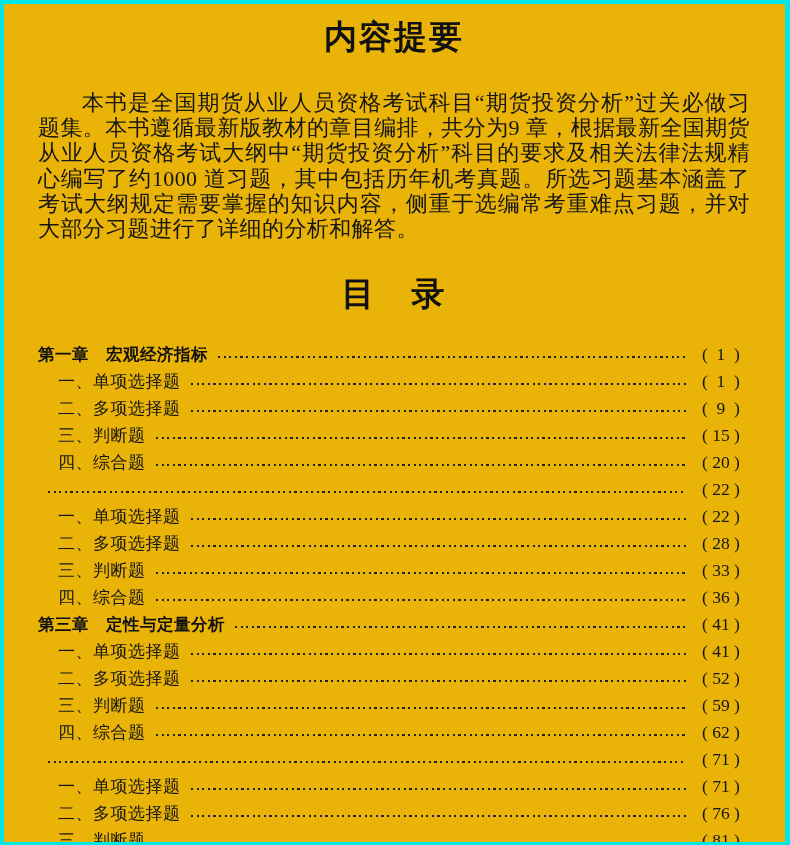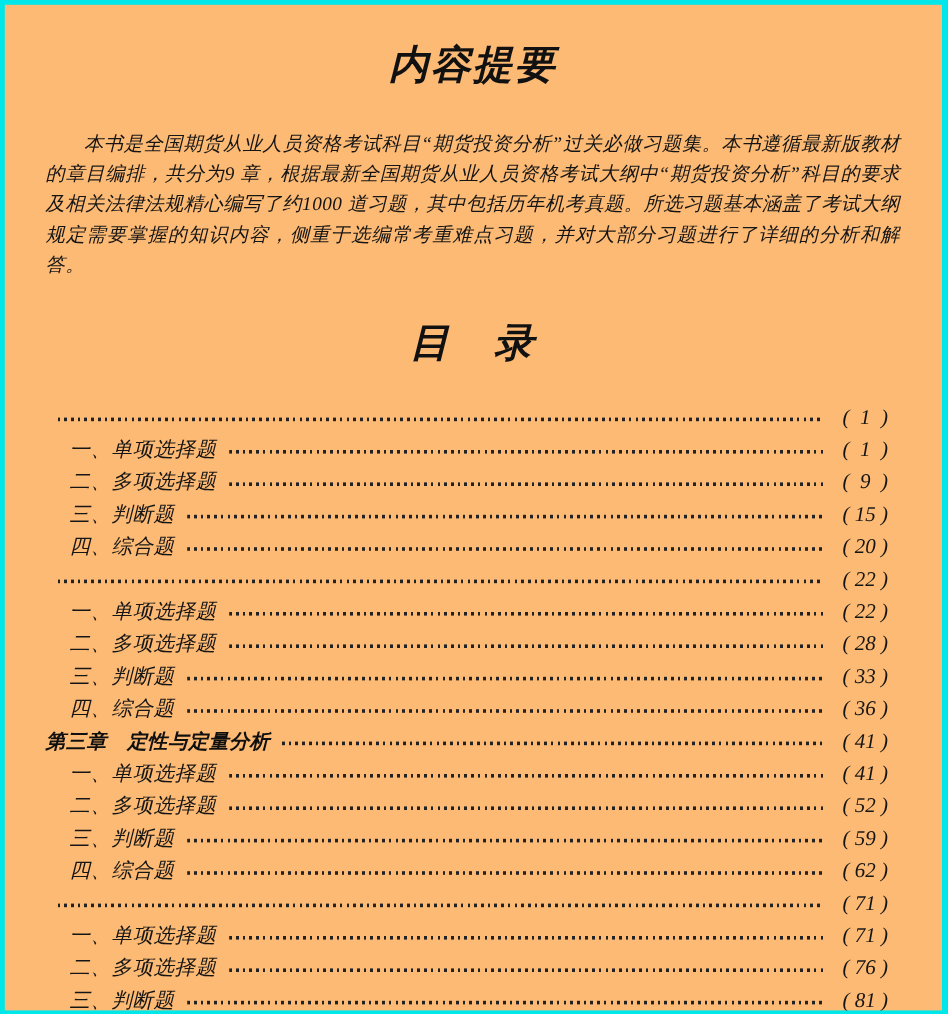--- a/index.html
+++ b/index.html
@@ -13,42 +13,41 @@
     background: #00e7e9; 
     font-family: "Liberation Serif", "DejaVu Serif", serif;
   }
   .page-frame {
     width: 790px;
     height: 845px;
     box-sizing: border-box;
     padding: 4px 5px 3px 4px;
   }
   .page {
-    background: #fdba74;
+    background: #eab308;
     width: 100%;
     height: 100%;
     box-sizing: border-box;
-    padding: 28px 35px 0 34px;
+    padding: 10px 35px 0 34px;
     color: #1a1a1a;
     overflow: hidden;
-    font-style: italic;
   }
   .summary-title,
   .toc-title {
     text-align: center;
     font-size: 33px;
     font-weight: 700;
     line-height: 42px;
     color: #111;
     letter-spacing: 2px;
   }
   .summary-title { margin-top: 2px; }
   .summary-paragraph {
     margin-top: 32px;
-    font-size: 16px;
+    font-size: 22px;
     line-height: 25.2px;
     text-align: justify;
     text-indent: 2em;
     color: #151515;
     letter-spacing: 0.4px;
   }
   .toc-title {
     margin-top: 32px;
   }
   .toc-list {
@@ -107,20 +106,21 @@
   <div class="page">
 
     <div class="summary-title">内容提要</div>
 
     <p class="summary-paragraph">本书是全国期货从业人员资格考试科目“期货投资分析”过关必做习题集。本书遵循最新版教材的章目编排，共分为9 章，根据最新全国期货从业人员资格考试大纲中“期货投资分析”科目的要求及相关法律法规精心编写了约1000 道习题，其中包括历年机考真题。所选习题基本涵盖了考试大纲规定需要掌握的知识内容，侧重于选编常考重难点习题，并对大部分习题进行了详细的分析和解答。</p>
 
     <div class="toc-title">目　录</div>
 
     <div class="toc-list" id="toc-list">
         <div class="toc-row chapter">
+          <span class="toc-label">第一章　宏观经济指标</span>
           <span class="dots"></span>
           <span class="toc-page">(  1  )</span>
         </div>
         <div class="toc-row sub">
           <span class="toc-label">一、单项选择题</span>
           <span class="dots"></span>
           <span class="toc-page">(  1  )</span>
         </div>
         <div class="toc-row sub">
           <span class="toc-label">二、多项选择题</span>

